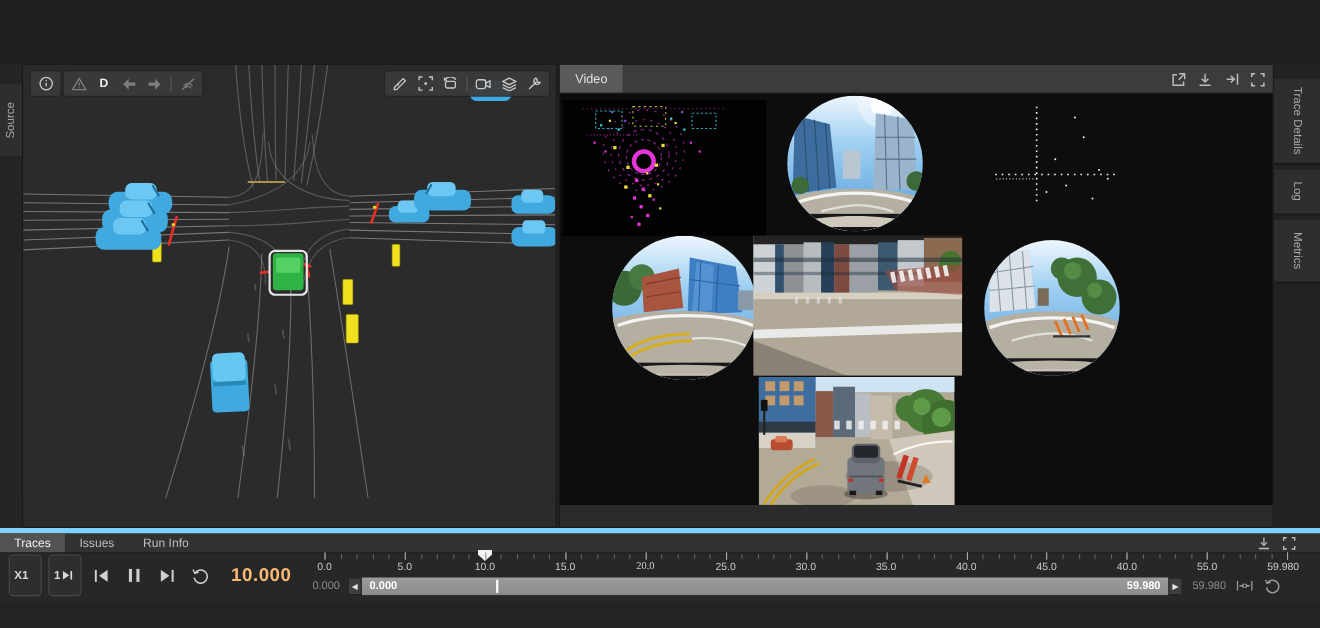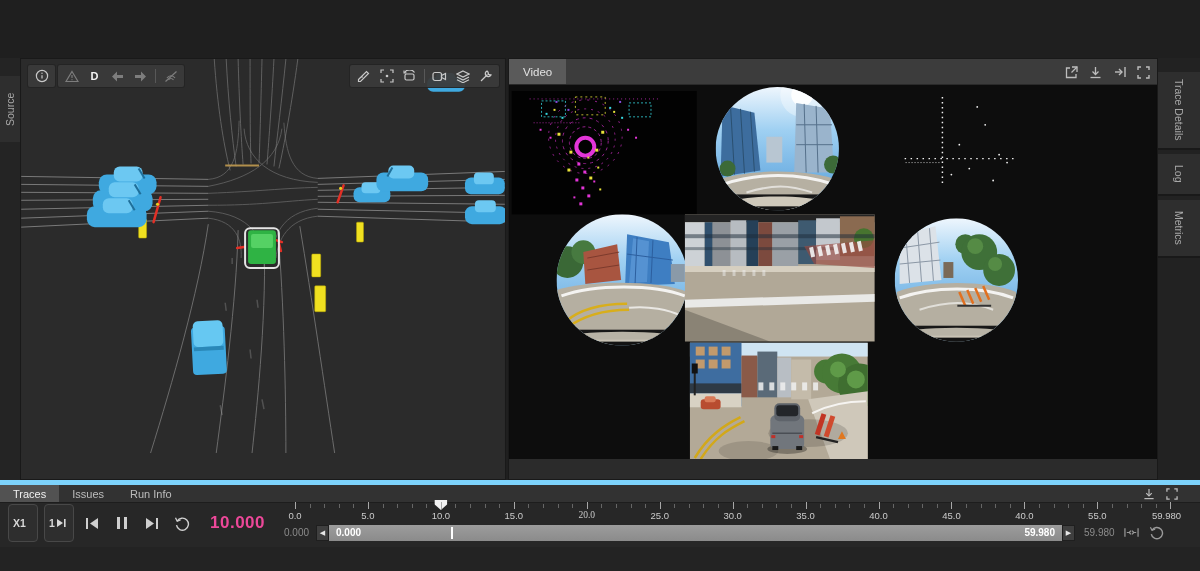--- a/index.html
+++ b/index.html
@@ -39,21 +39,21 @@
   
   .bottom-panel { position:absolute; left:0; top:480px; width:1200px; height:91px; background:#272727; border-top:5px solid #7dd3fc; }
   .btabrow { position:absolute; left:0; top:0; width:100%; height:18px; background:#323232; border-bottom:1px solid #1d1d1d; display:flex; }
   .btab { padding:0 13px; font-size:11px; color:#bdbdbd; display:flex; align-items:center; cursor:pointer; }
   .btab.active { background:#525252; color:#f0f0f0; }
   .btabrow-icons { position:absolute; right:22px; top:0; height:18px; display:flex; align-items:center; gap:10px; }
 
   .controls { position:absolute; left:8px; top:23px; height:30px; display:flex; align-items:center; gap:6px; }
   .ctl-box { min-width:30px; height:38px; background:#2e2e2e; border:1px solid #484848; border-radius:4px; color:#d8d8d8; font-size:10.5px; font-weight:bold; display:flex; align-items:center; justify-content:flex-start; gap:2px; cursor:pointer; padding:0 4px; }
   .ctl-icon { width:24px; height:28px; display:flex; align-items:center; justify-content:center; color:#cfcfcf; cursor:pointer; }
-  .time-display { color:#ec4899; font-size:17px; font-weight:bold; letter-spacing:.5px; margin-left:10px; }
+  .time-display { color:#fdba74; font-size:17px; font-weight:bold; letter-spacing:.5px; margin-left:10px; }
 
   .ruler { position:absolute; left:295px; top:14px; width:875px; height:26px; }
   .tick-minor { position:absolute; top:5px; width:1px; height:4px; background:#666; }
   .tick-major { position:absolute; top:3px; width:1px; height:7px; background:#a8a8a8; }
   .tick-label { position:absolute; top:11px; transform:translateX(-50%); font-size:9.5px; color:#cbcbcb; white-space:nowrap; }
   .tick-label.last { transform:translateX(-62%); }
   .playhead { position:absolute; top:1px; width:13px; height:10px; background:#f2f2f2; transform:translateX(-50%);
     clip-path:polygon(0 0,100% 0,100% 42%,50% 100%,0 42%); cursor:grab; }
 
   .scrub-row { position:absolute; left:284px; top:39px; height:17px; display:flex; align-items:center; }

